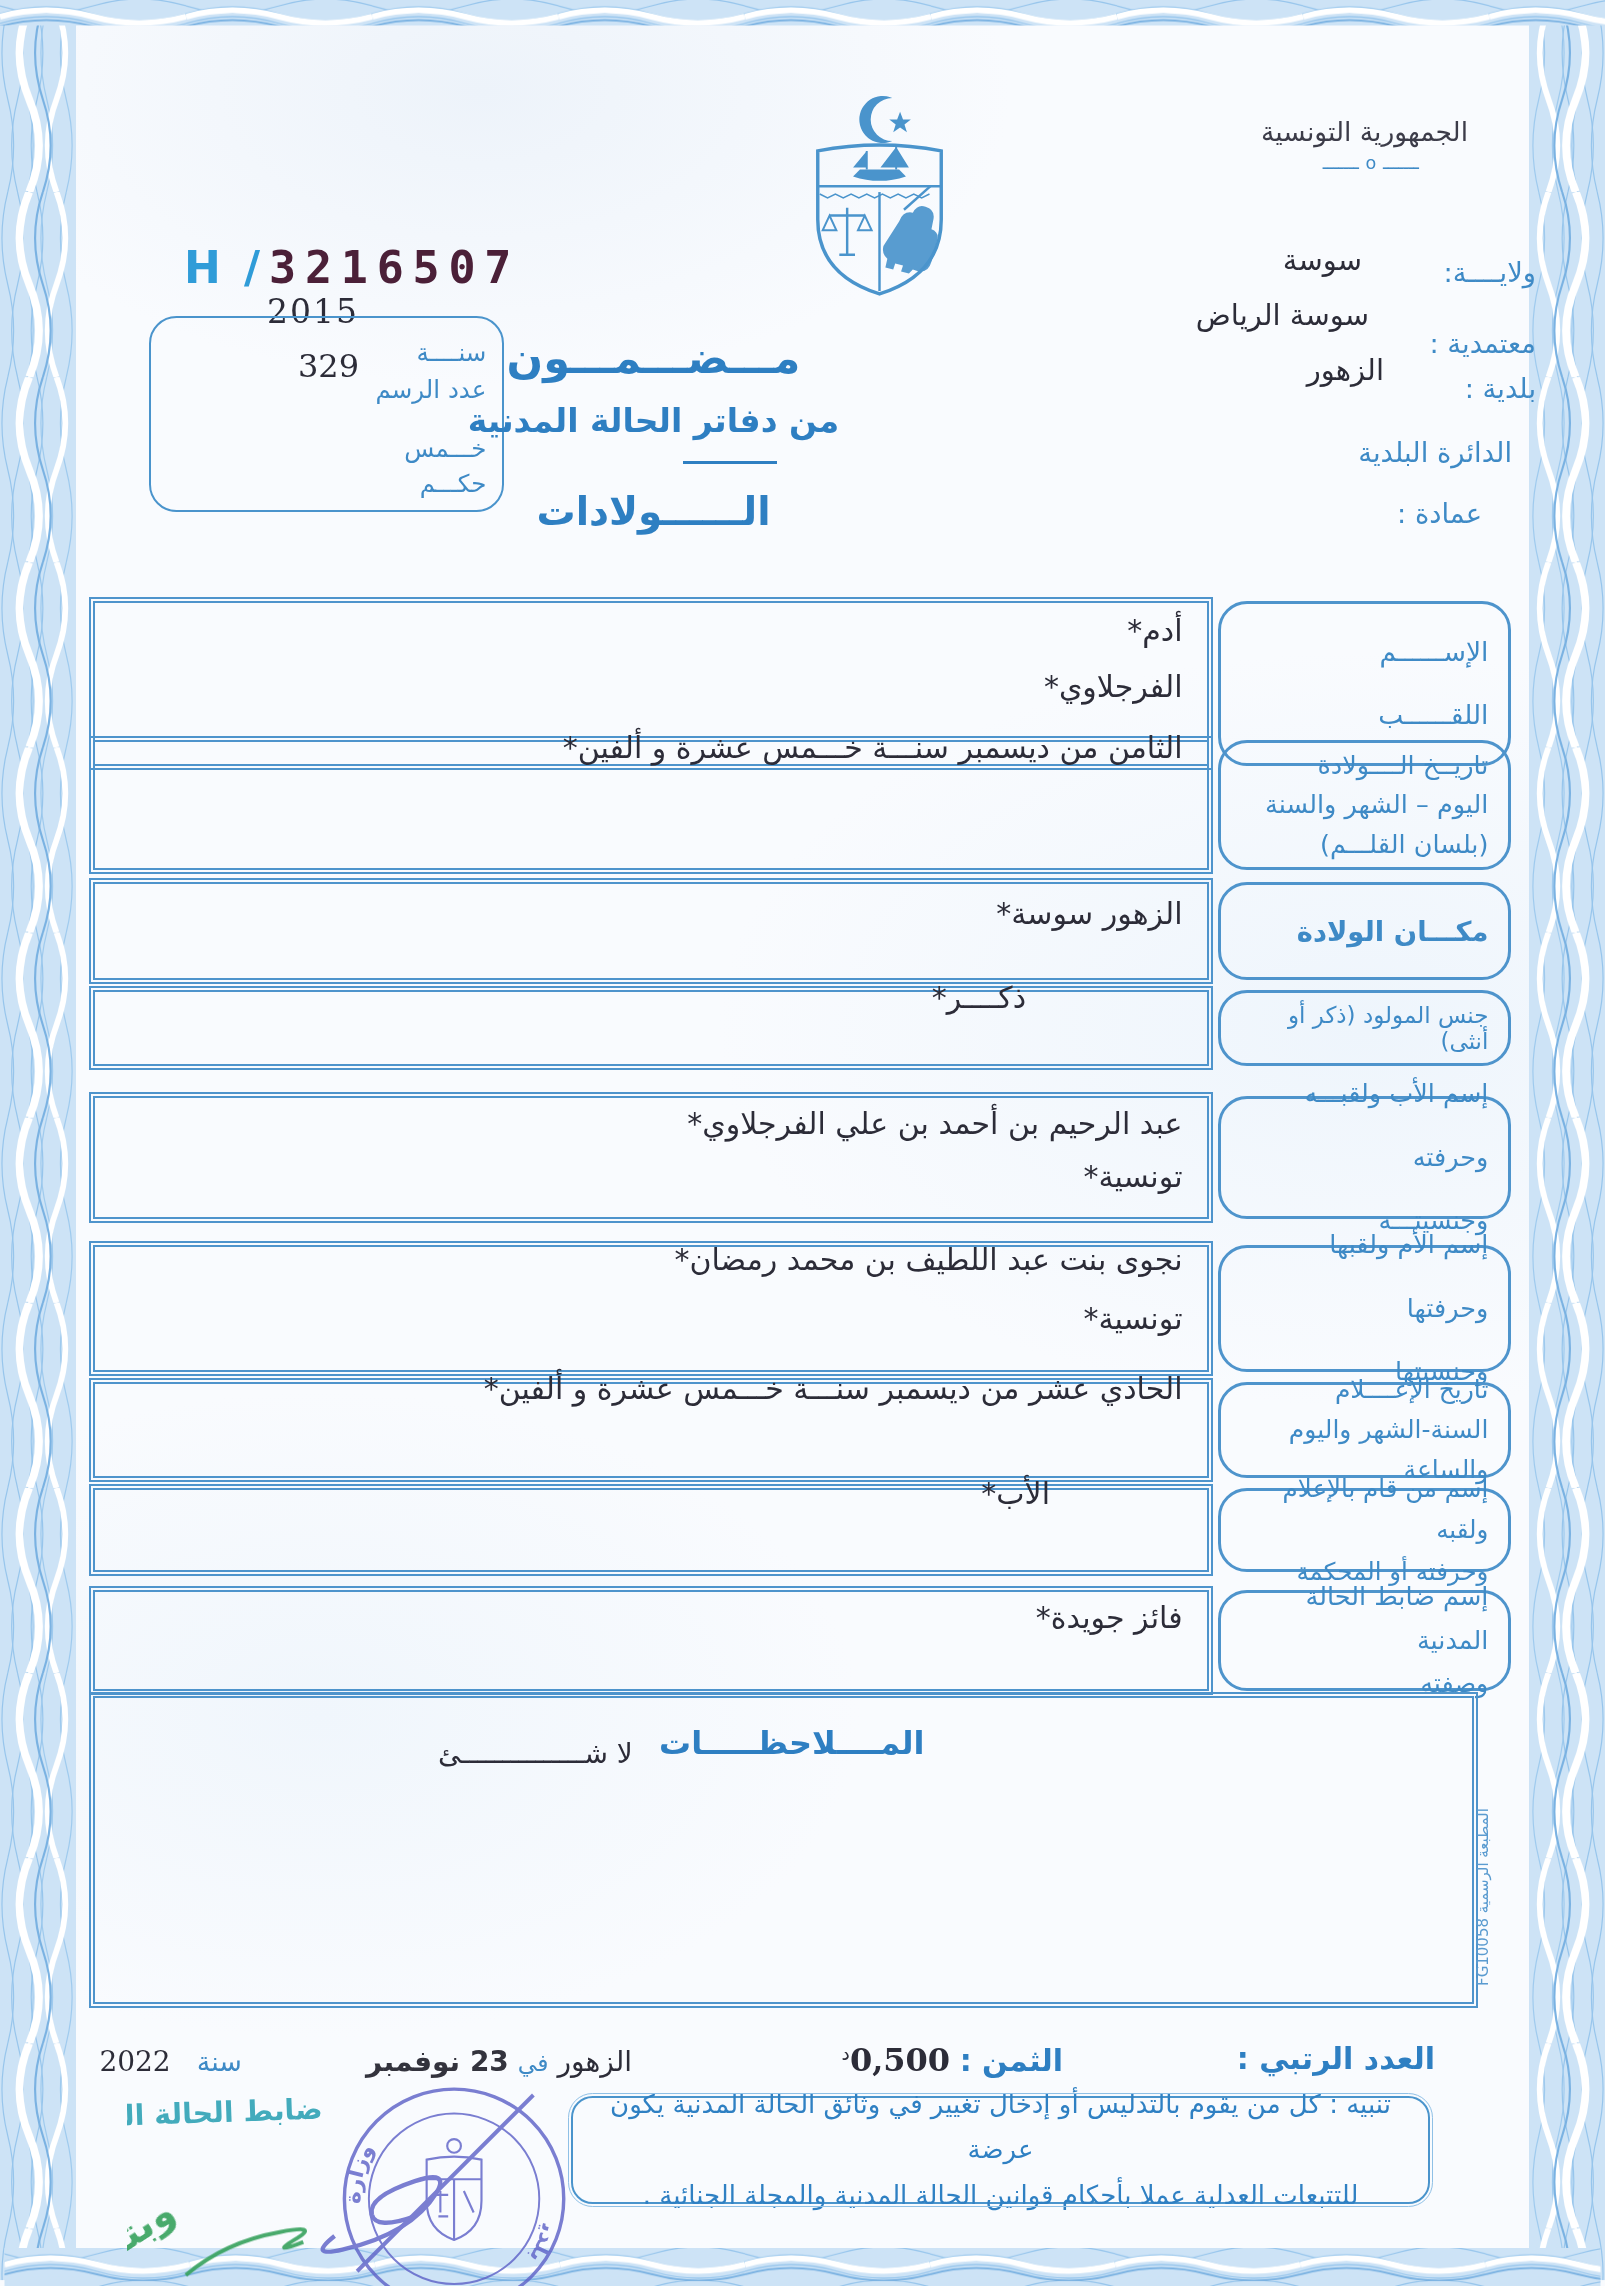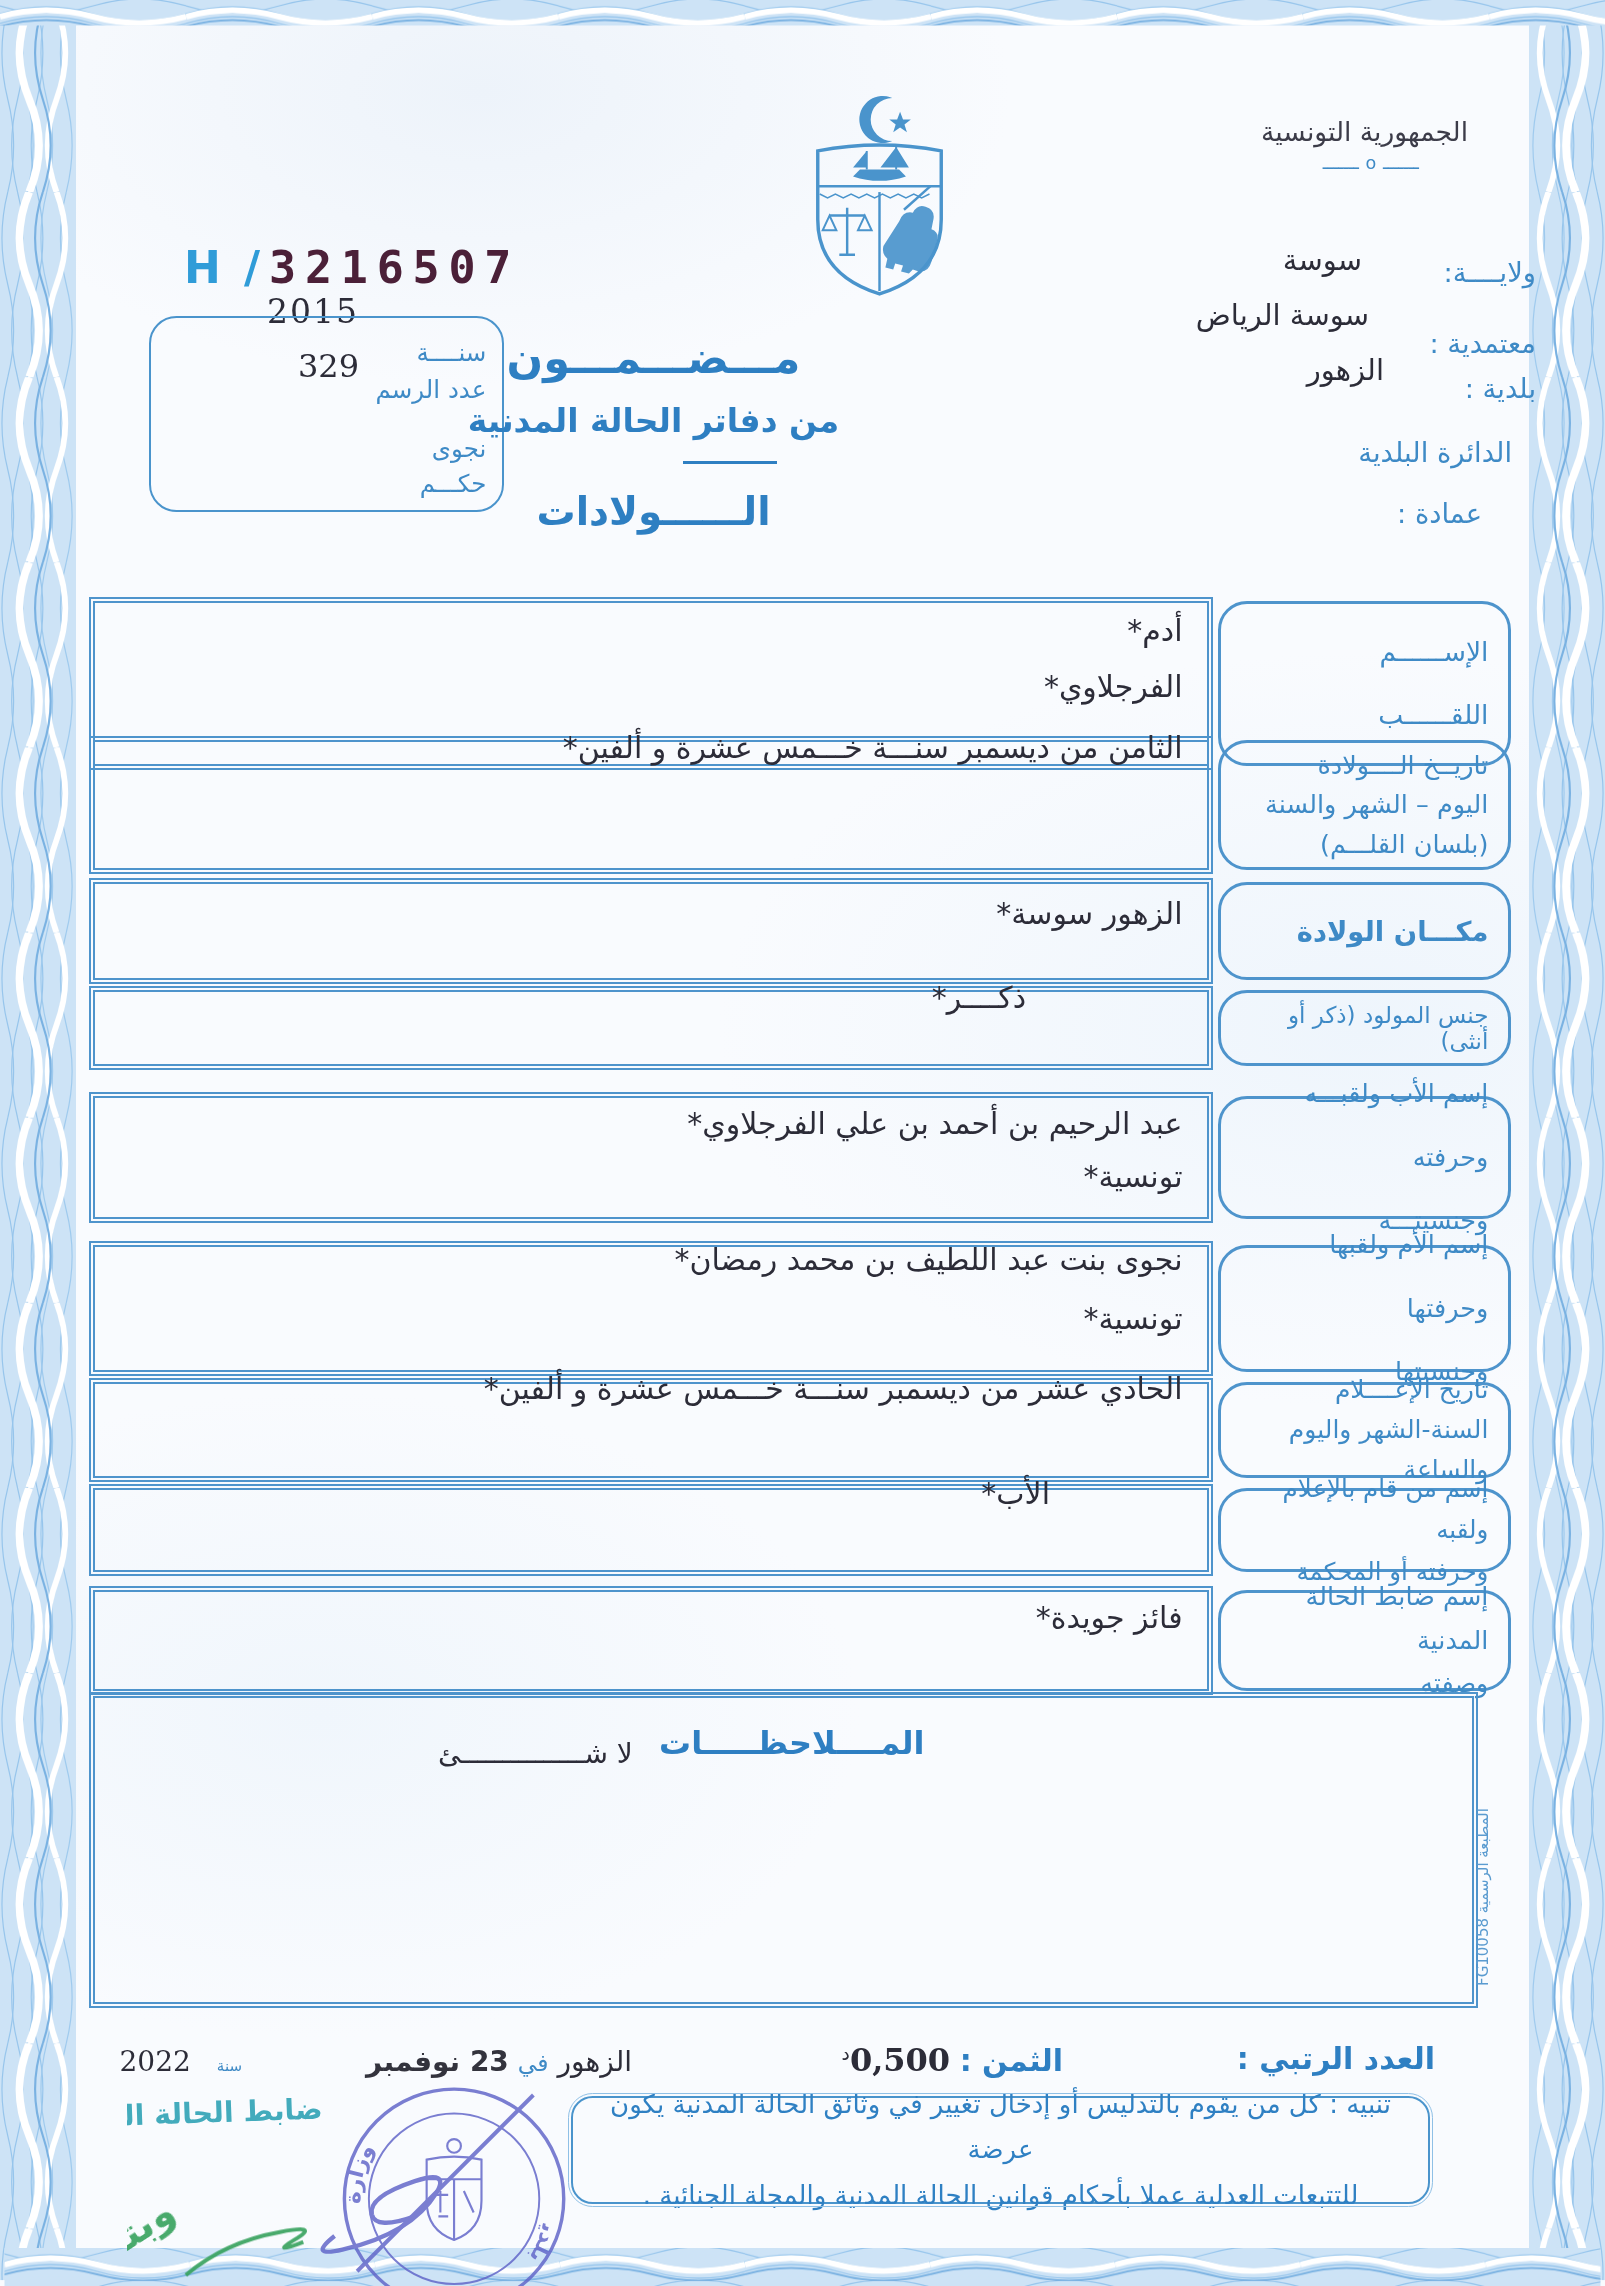--- a/index.html
+++ b/index.html
@@ -79,21 +79,21 @@
   .ordinal{right:170px;top:2041px;font-size:30px;font-weight:bold;color:#2e7fc2;}
   .price{right:542px;top:2041px;font-size:30px;white-space:nowrap;}
   .price .plab{color:#2e7fc2;font-weight:bold;}
   .price .pval{color:#2c2c38;font-family:"DejaVu Serif",serif;font-weight:bold;font-size:32px;}
   .price .pcur{color:#2c2c38;font-size:18.6px;vertical-align:super;}
   .placedate{right:973px;top:2045px;font-size:28px;white-space:nowrap;}
   .placedate .pd-place{color:#2c2c38;}
   .placedate .pd-in{color:#3e8ac6;font-size:23.5px;}
   .placedate .pd-date{color:#33333d;font-weight:bold;}
   .yearline{right:1363px;top:2045px;white-space:nowrap;}
-  .yearline .yl{color:#3e8ac6;font-size:15px;}
+  .yearline .yl{color:#3e8ac6;font-size:27px;}
   .yearline .yv{color:#2c2c38;font-family:"DejaVu Serif",serif;font-size:28px;margin-right:21px;}
   .notice{left:571px;top:2096px;width:855px;height:104px;border:2.5px solid #4a94cc;border-radius:21.6px;
           outline:1.5px solid #8fc0e6;outline-offset:2px;
           display:flex;align-items:center;justify-content:center;}
   .notice .ntext{text-align:center;color:#2f80c3;font-size:26px;line-height:1.75;white-space:pre-line;padding:0 17.6px;}
   .printer{left:1474px;top:1808px;height:206px;color:#5a9bd0;font-size:15px;
            writing-mode:vertical-rl;transform:rotate(180deg);white-space:nowrap;}
 </style>
 </head>
 <body>
@@ -176,21 +176,21 @@
 
   <div class="abs serial">
     <span class="pfx">H /</span>
     <span class="num">3216507</span>
   </div>
   <div class="abs year2015">2015</div>
 
   <div class="abs recordbox">
     <span class="rlab" style="top:19.6px">سنــــة</span>
     <span class="rlab" style="top:57px">عدد الرسم</span>
-    <span class="rlab" style="top:116px">نجوى</span>
+    <span class="rlab" style="top:116px">خـــمس</span>
     <span class="rlab" style="top:151px">حكـــم</span>
     <span class="rval" style="top:29px;left:147px">329</span>
   </div>
 
   <div class="abs titleblock">
     <div class="t1">مـــضـــمـــون</div>
     <div class="t2">من دفاتر الحالة المدنية</div>
     <div class="t3">الــــــولادات</div>
   </div>
   <div class="abs t-underline"></div>

